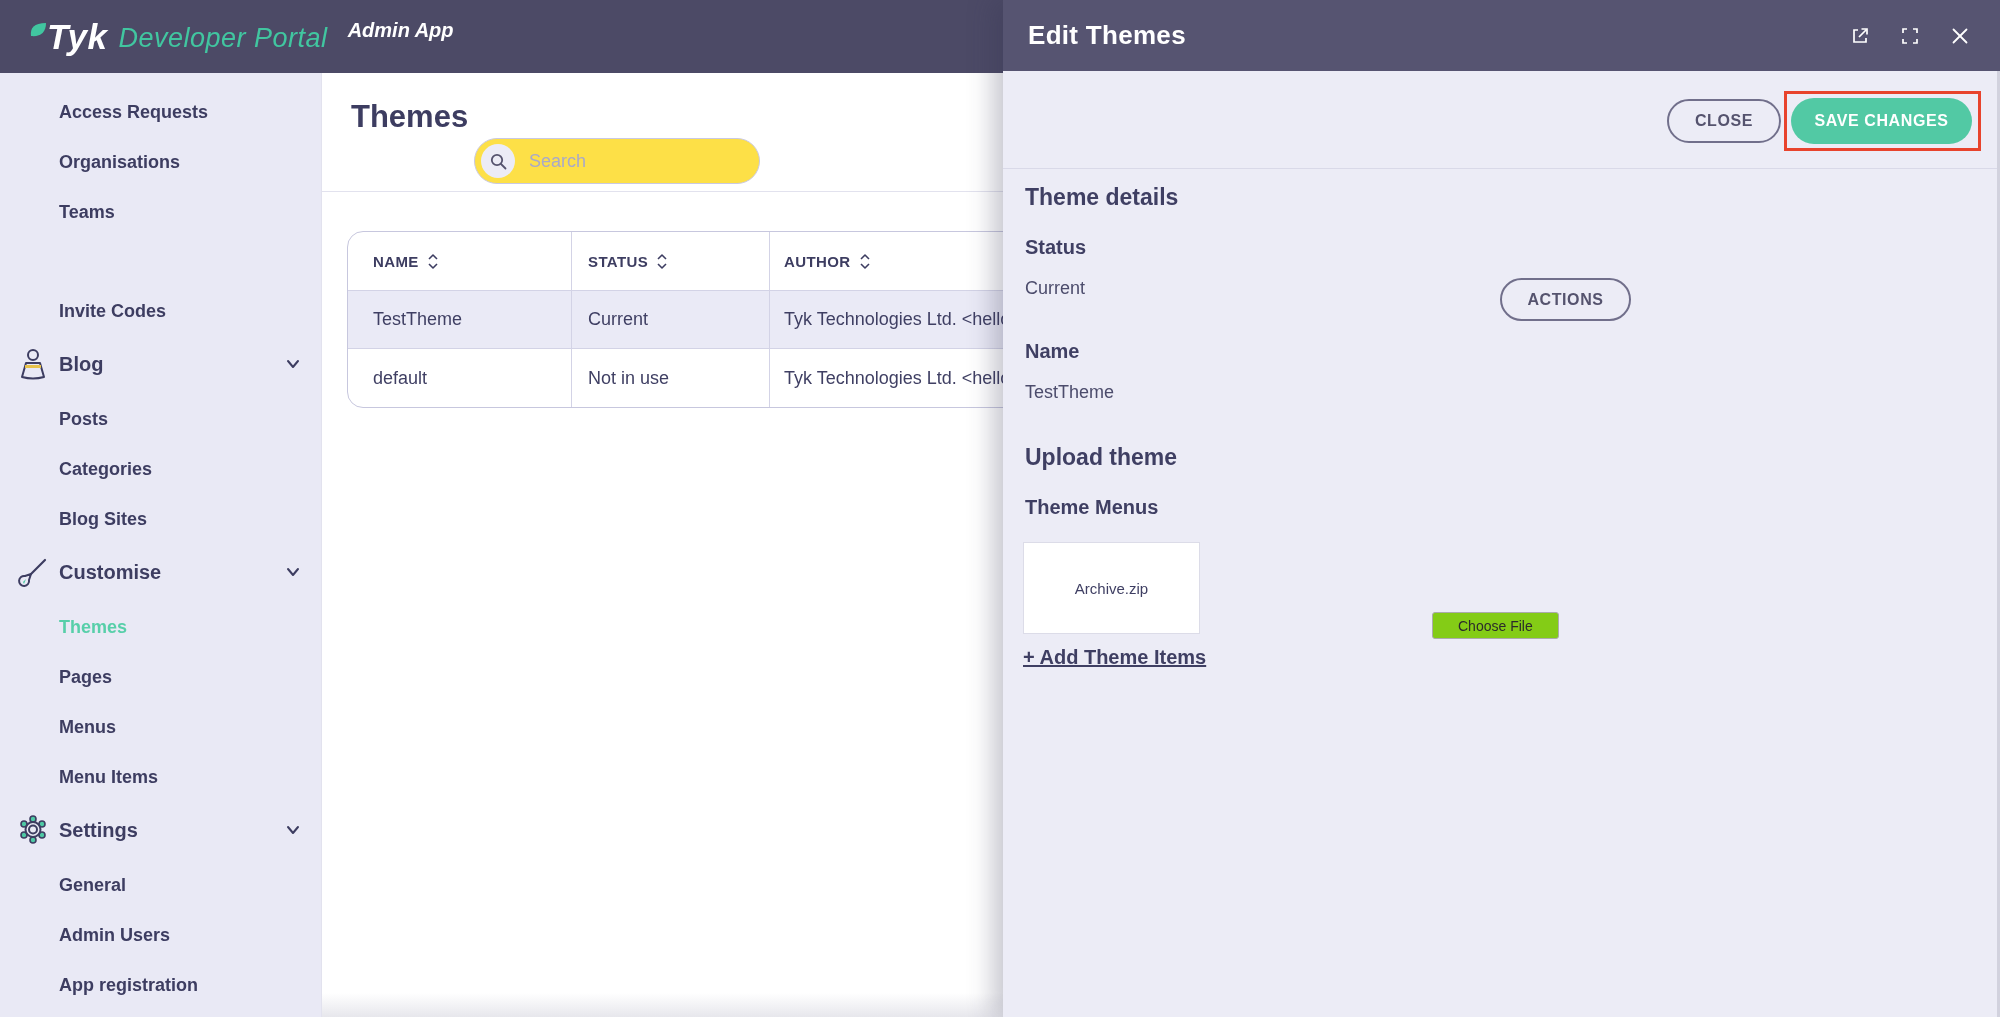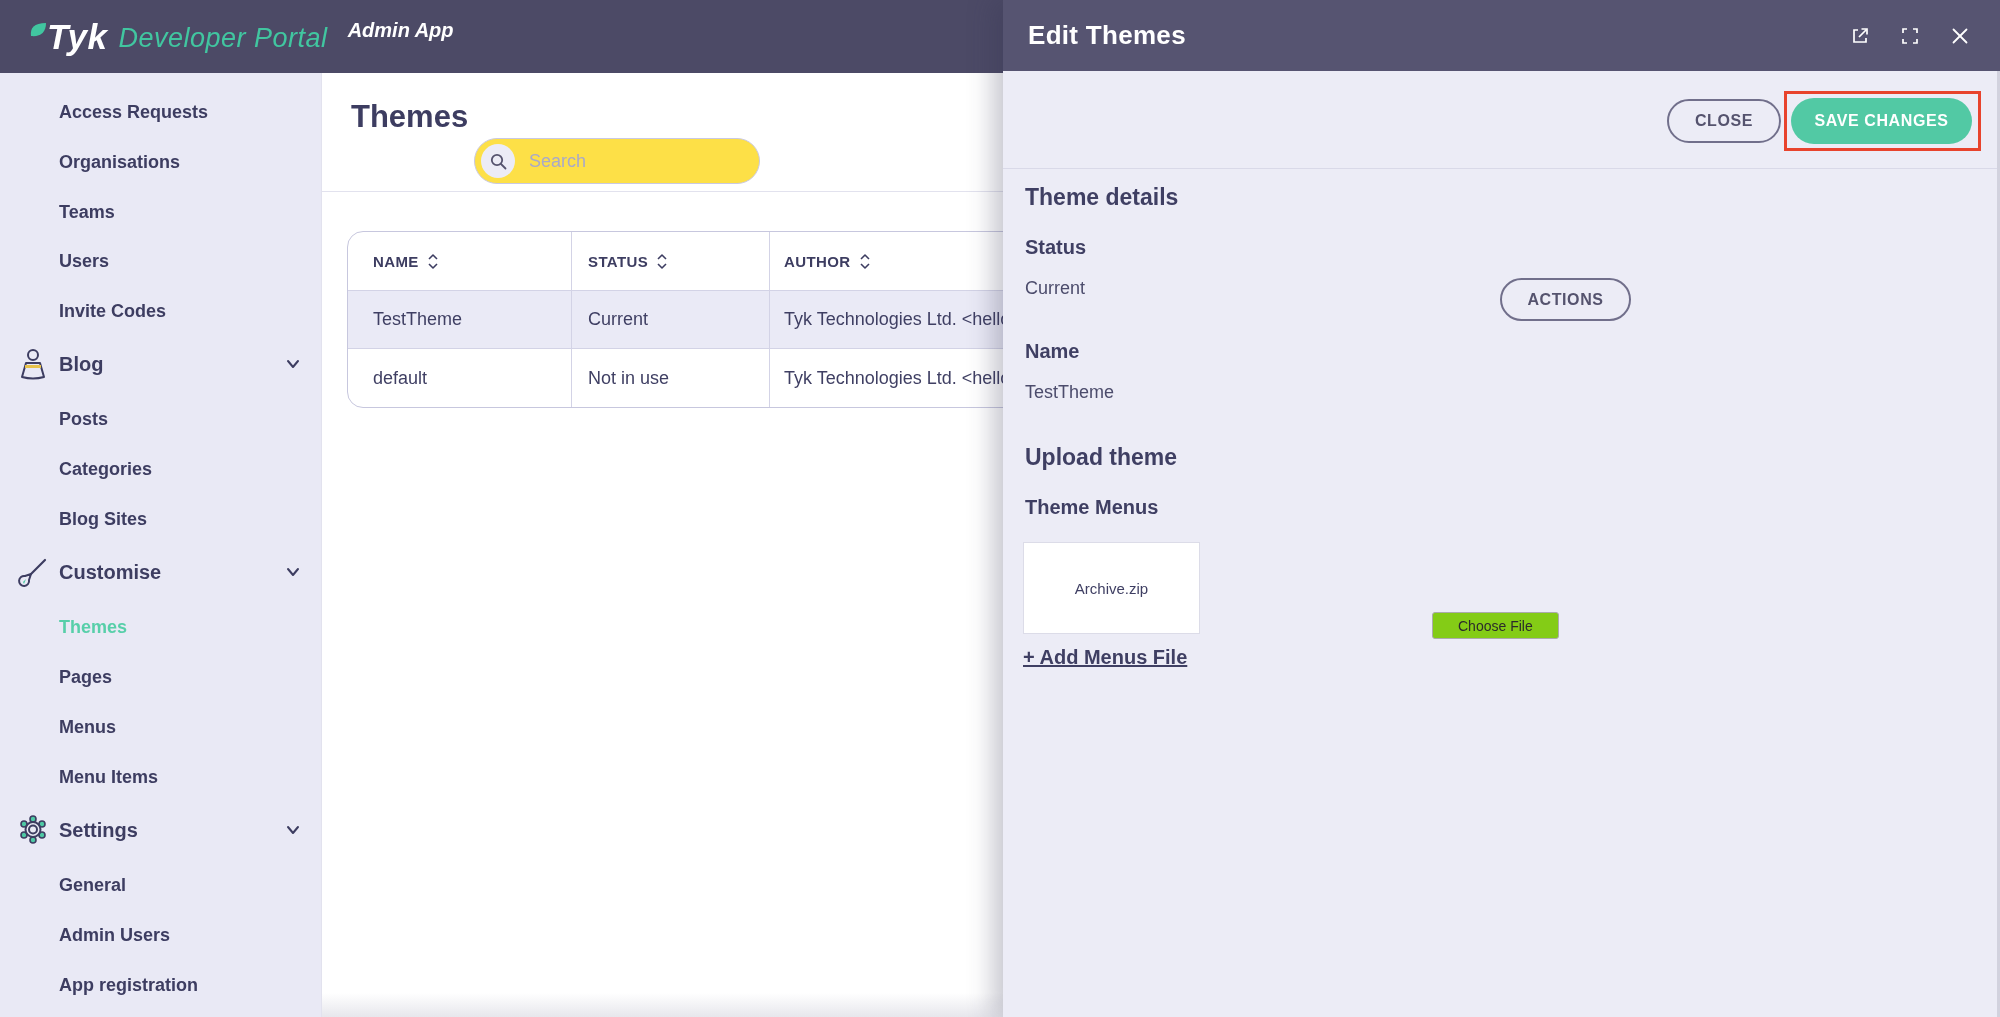--- a/index.html
+++ b/index.html
@@ -130,23 +130,20 @@
 
 <div class="sidebar">
   <div class="side-row" style="top:29px">
       <span class="side-label">Access Requests</span>
     </div>
   <div class="side-row" style="top:79px">
       <span class="side-label">Organisations</span>
     </div>
   <div class="side-row" style="top:129px">
       <span class="side-label">Teams</span>
-    </div>
-  <div class="side-row" style="top:178px">
-      <span class="side-label">Users</span>
     </div>
   <div class="side-row" style="top:228px">
       <span class="side-label">Invite Codes</span>
     </div>
 
   <div class="side-row group" style="top:280px">
     <svg class="side-icon" viewBox="0 0 32 34">
       <circle cx="16" cy="8" r="5" fill="none" stroke="#3d3d61" stroke-width="2"></circle>
       <path d="M5 30 L9 16 H23 L27 30 Q16 33 5 30 Z" fill="none" stroke="#3d3d61" stroke-width="2" stroke-linejoin="round"></path>
       <line x1="8" y1="19.5" x2="24" y2="19.5" stroke="#e8c24a" stroke-width="3"></line>
@@ -311,16 +308,16 @@
 
   <div class="sec-heading" style="top:444px">Upload theme</div>
   <div class="field-label" style="top:496px">Theme Menus</div>
 
   <div class="file-box">
     <span class="file-name">Archive.zip</span>
   </div>
 
   <button class="choose-file">Choose File</button>
 
-  <div class="add-file-link">+ Add Menus File</div>
+  <div class="add-file-link">+ Add Theme Items</div>
 
   <div class="panel-edge"></div>
 </div>
 
 </body></html>

